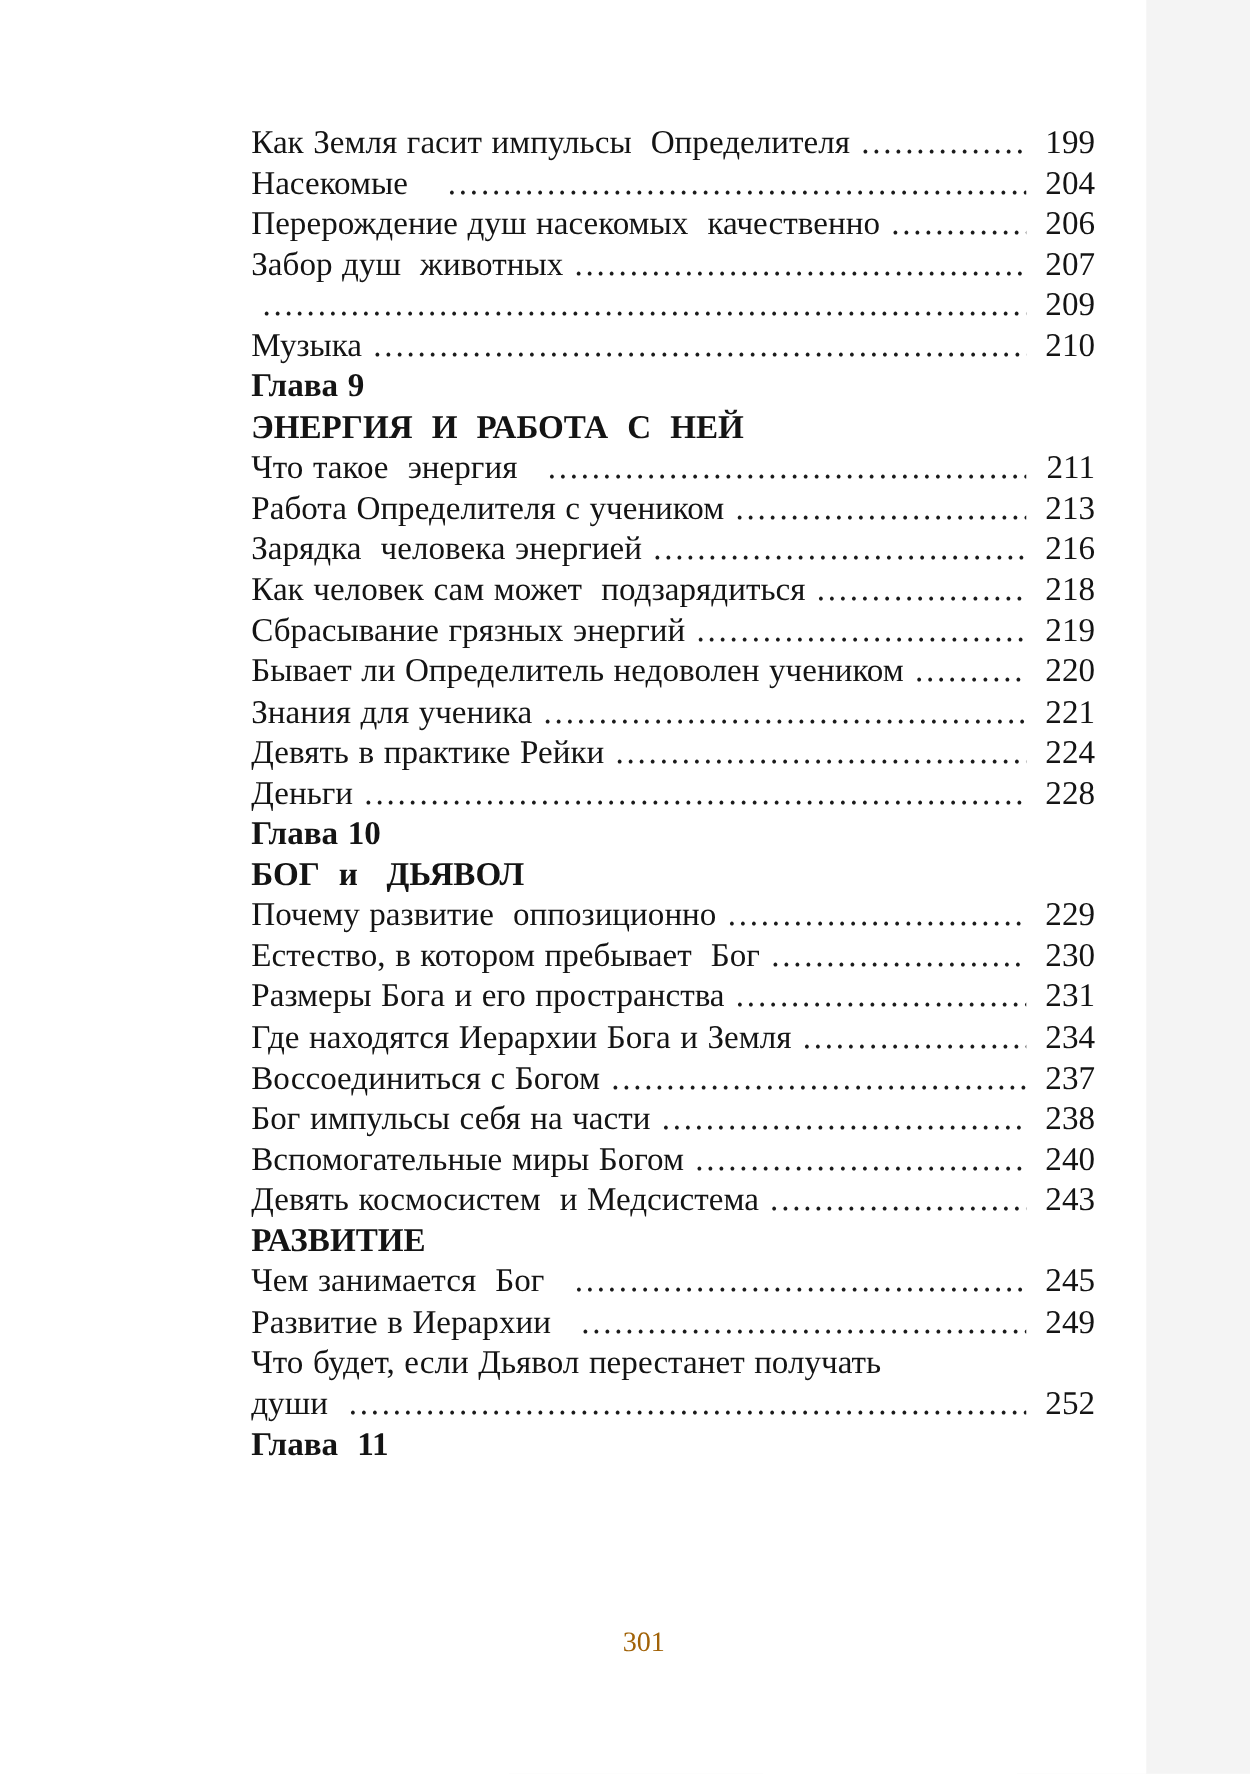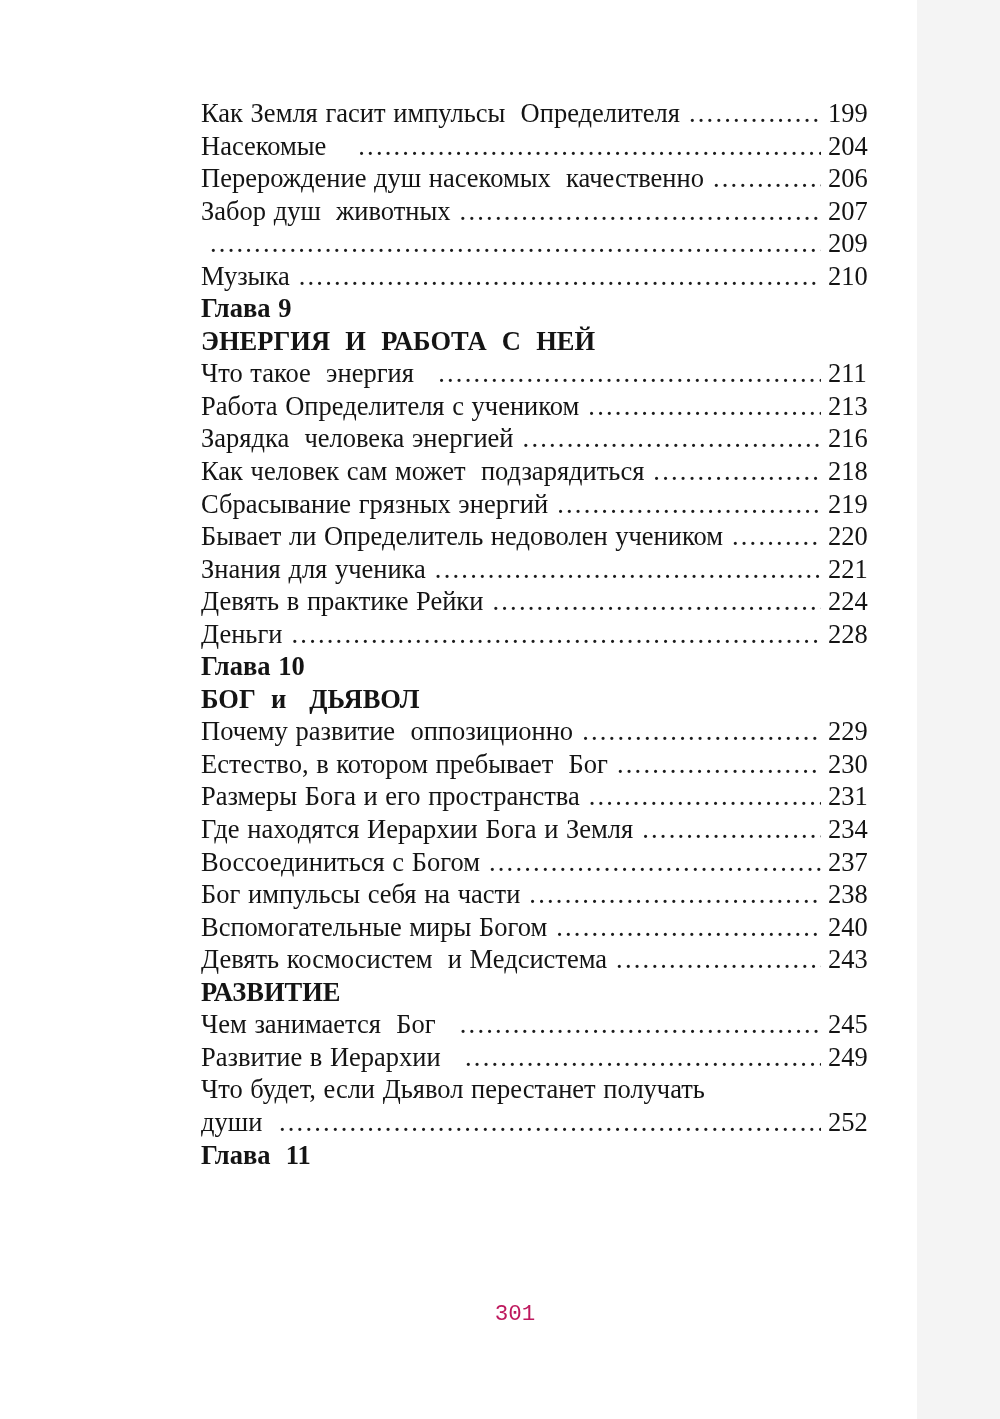--- a/index.html
+++ b/index.html
@@ -44,29 +44,29 @@
     min-width: 20px;
   }
   .dots::after {
     content: "......................................................................................................................";
     letter-spacing: 2.2px;
     color: #1a1a1a;
   }
   .page-num {
     flex: 0 0 auto;
     min-width: 48px;
+    text-align: right;
   }
   .footer-pagenum {
     position: absolute;
     top: 1301px;
     left: 515px;
     transform: translateX(-50%);
     font-size: 22.5px;
-    color: #be185d;
-    font-family: Liberation Mono, monospace;
+    color: #a16207;
   }
 </style>
 </head>
 <body>
 
 <div class="page">
   <div class="toc">
       <div class="toc-row entry"><span class="title">Как Земля гасит импульсы  Определителя</span><span class="dots"></span><span class="page-num">199</span></div>
       <div class="toc-row entry"><span class="title">Насекомые   </span><span class="dots"></span><span class="page-num">204</span></div>
       <div class="toc-row entry"><span class="title">Перерождение душ насекомых  качественно</span><span class="dots"></span><span class="page-num">206</span></div>

